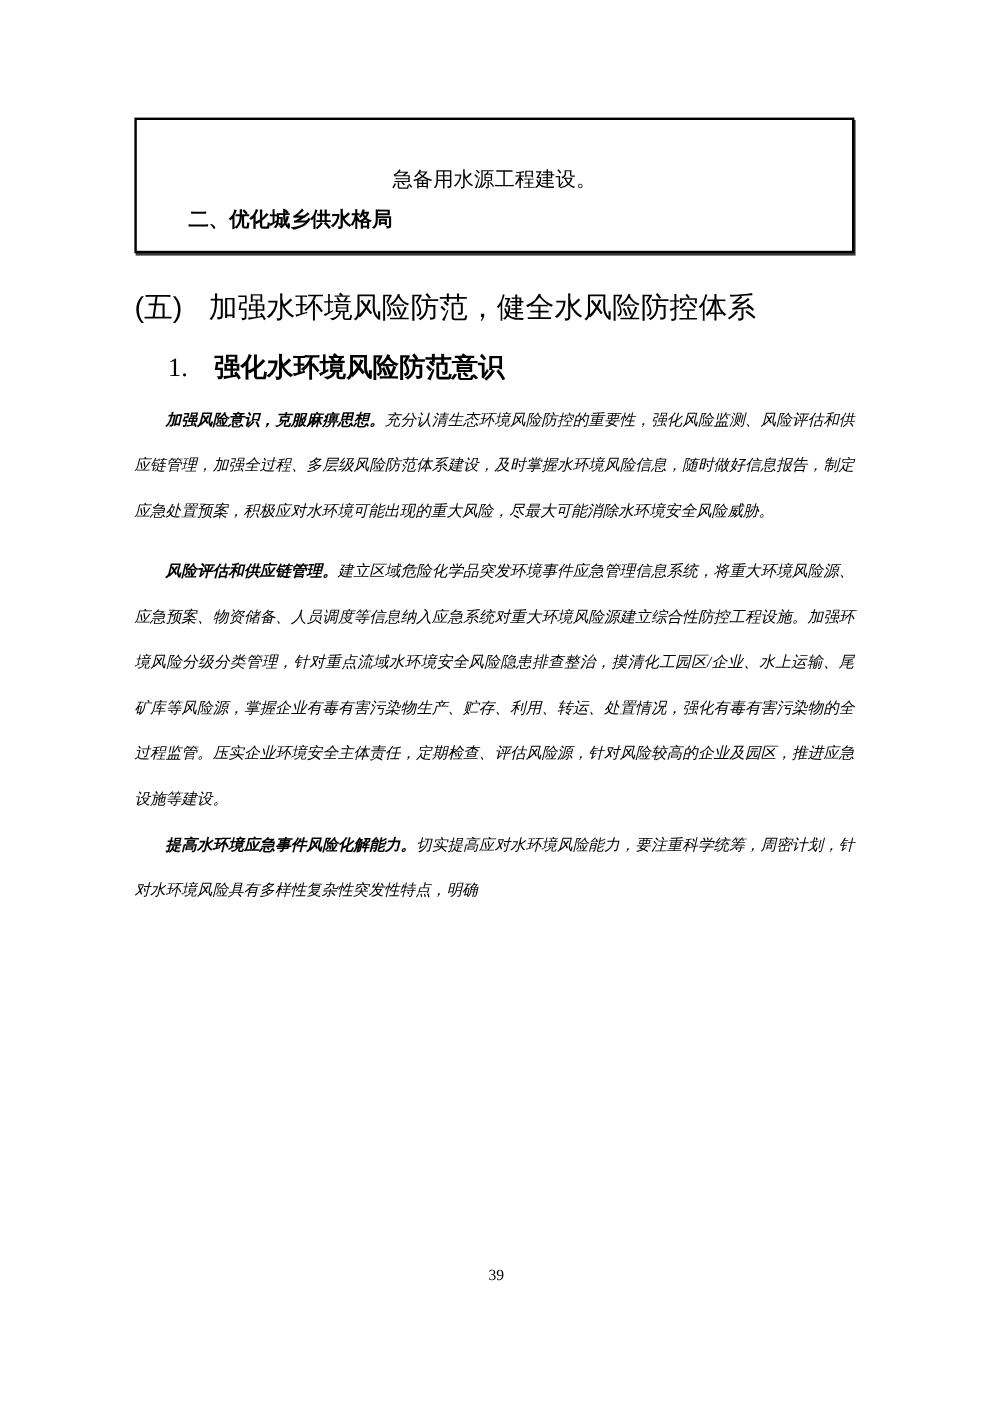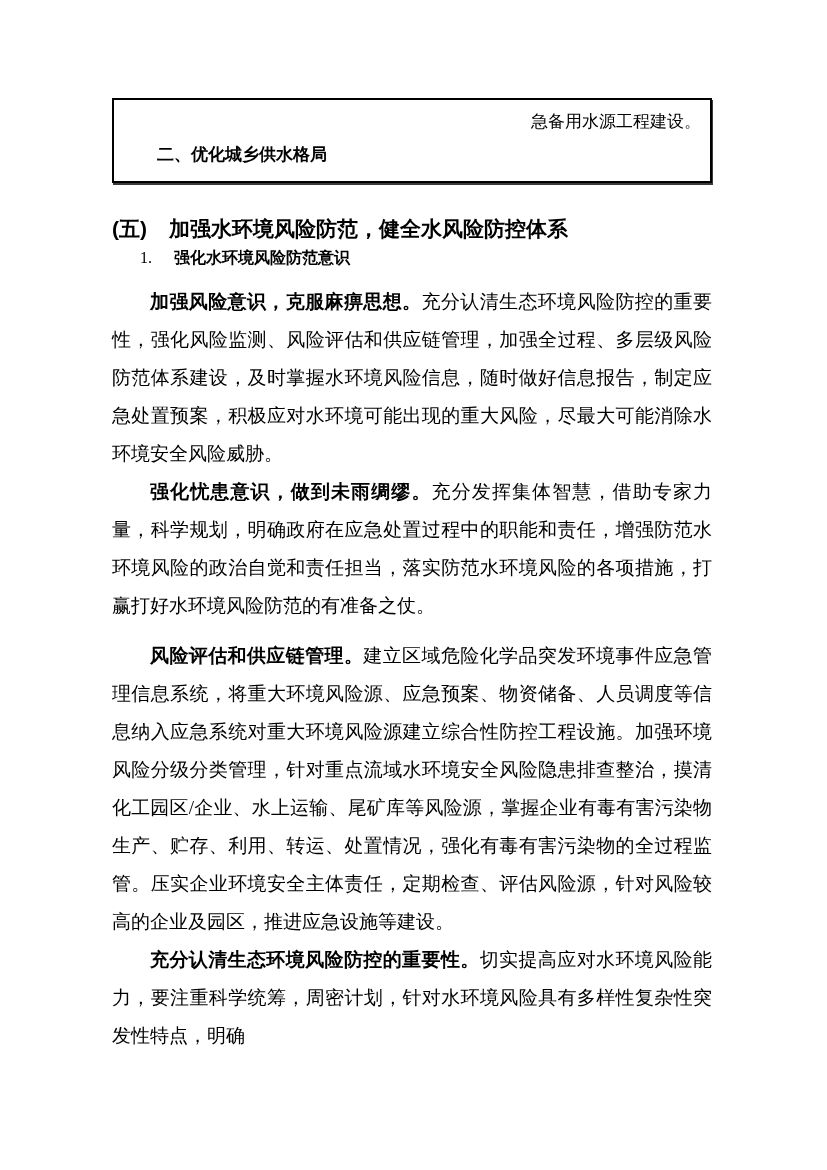--- a/index.html
+++ b/index.html
@@ -23,66 +23,69 @@
   
   .cont-box {
     border: 2px solid #000000;
     box-shadow: 1px 2px 0 #3a3a3a;
     padding: 5px 9px 10px 9px;
     font-size: 17px;
     line-height: 33px;
     width: 600px;
   }
   .cont-box .plain-line {
-    text-align: right;
+    text-align: center;
+    margin-top: 28px;
   }
   .cont-box .box-heading {
     font-weight: bold;
     font-family: Liberation Serif, serif;
     text-indent: 2em;
     font-size: 17px;
   }
   .cont-box .box-para {
     text-indent: 2em;
     text-align: justify;
     text-justify: inter-character;
   }
   
   .sec-heading {
     margin-top: 30px;
-    font-size: 21px;
-    font-weight: bold;
+    font-size: 24px;
+    font-weight: normal;
     font-family: "Liberation Sans", "DejaVu Sans", sans-serif;
     line-height: 32px;
     white-space: nowrap;
   }
   .sec-heading .sec-num { margin-right: 22px; }
   
   .sub-heading {
+    margin-top: 20px;
     padding-left: 28px;
-    font-size: 16px;
+    font-size: 22px;
     line-height: 26px;
     white-space: nowrap;
   }
   .sub-heading .sub-num {
     font-weight: normal;
     font-family: "Liberation Serif", "DejaVu Serif", serif;
     margin-right: 22px;
   }
   .sub-heading .sub-title {
     font-weight: bold;
     font-family: "Liberation Sans", "DejaVu Sans", sans-serif;
   }
   .para-block { margin-top: 12px; }
   .body-para {
-    font-size: 19px;
+    font-size: 13px;
     line-height: 38px;
     text-indent: 2em;
     text-align: justify;
     text-justify: inter-character;
+    font-style: italic;
   }
   .body-para .lead {
     font-weight: bold;
     font-family: "Liberation Sans", "DejaVu Sans", sans-serif;
   }
   .page-number {
     position: absolute;
     left: 0;
     right: 0;
     top: 1055px;
@@ -107,30 +110,28 @@
     </h1>
 
     <h2 class="sub-heading">
       <span class="sub-num">1.</span><span class="sub-title">强化水环境风险防范意识</span>
     </h2>
 
     <div class="para-block">
       <p class="body-para">
         <span class="lead">加强风险意识，克服麻痹思想。</span><span>充分认清生态环境风险防控的重要性，强化风险监测、风险评估和供应链管理，加强全过程、多层级风险防范体系建设，及时掌握水环境风险信息，随时做好信息报告，制定应急处置预案，积极应对水环境可能出现的重大风险，尽最大可能消除水环境安全风险威胁。</span>
       </p>
-      <p class="body-para">
-        <span class="lead">强化忧患意识，做到未雨绸缪。</span><span>充分发挥集体智慧，借助专家力量，科学规划，明确政府在应急处置过程中的职能和责任，增强防范水环境风险的政治自觉和责任担当，落实防范水环境风险的各项措施，打赢打好水环境风险防范的有准备之仗。</span>
-      </p>
     </div>
 
 
     <div class="para-block">
       <p class="body-para">
         <span class="lead">风险评估和供应链管理。</span><span>建立区域危险化学品突发环境事件应急管理信息系统，将重大环境风险源、应急预案、物资储备、人员调度等信息纳入应急系统对重大环境风险源建立综合性防控工程设施。加强环境风险分级分类管理，针对重点流域水环境安全风险隐患排查整治，摸清化工园区/企业、水上运输、尾矿库等风险源，掌握企业有毒有害污染物生产、贮存、利用、转运、处置情况，强化有毒有害污染物的全过程监管。压实企业环境安全主体责任，定期检查、评估风险源，针对风险较高的企业及园区，推进应急设施等建设。</span>
       </p>
       <p class="body-para">
-        <span class="lead">充分认清生态环境风险防控的重要性。</span><span>切实提高应对水环境风险能力，要注重科学统筹，周密计划，针对水环境风险具有多样性复杂性突发性特点，明确</span>
+        <span class="lead">提高水环境应急事件风险化解能力。</span><span>切实提高应对水环境风险能力，要注重科学统筹，周密计划，针对水环境风险具有多样性复杂性突发性特点，明确</span>
       </p>
     </div>
 
   </div>
 
+  <div class="page-number">39</div>
 </div>
 
 </body></html>

